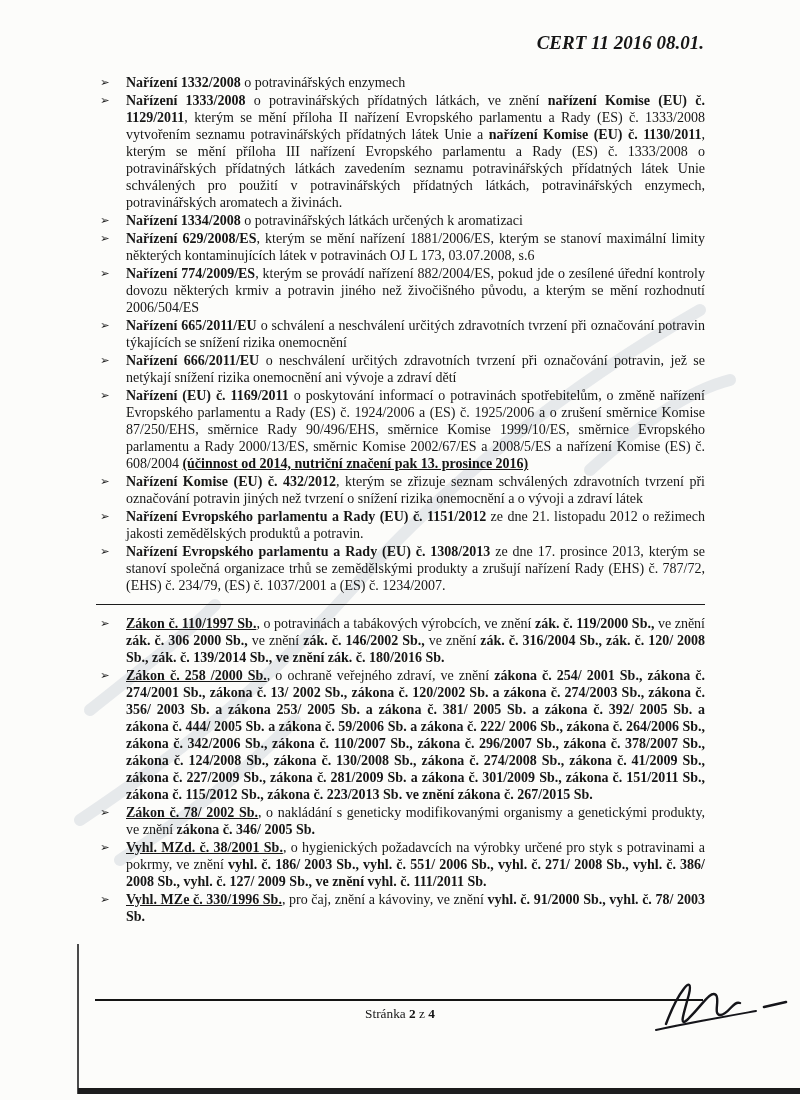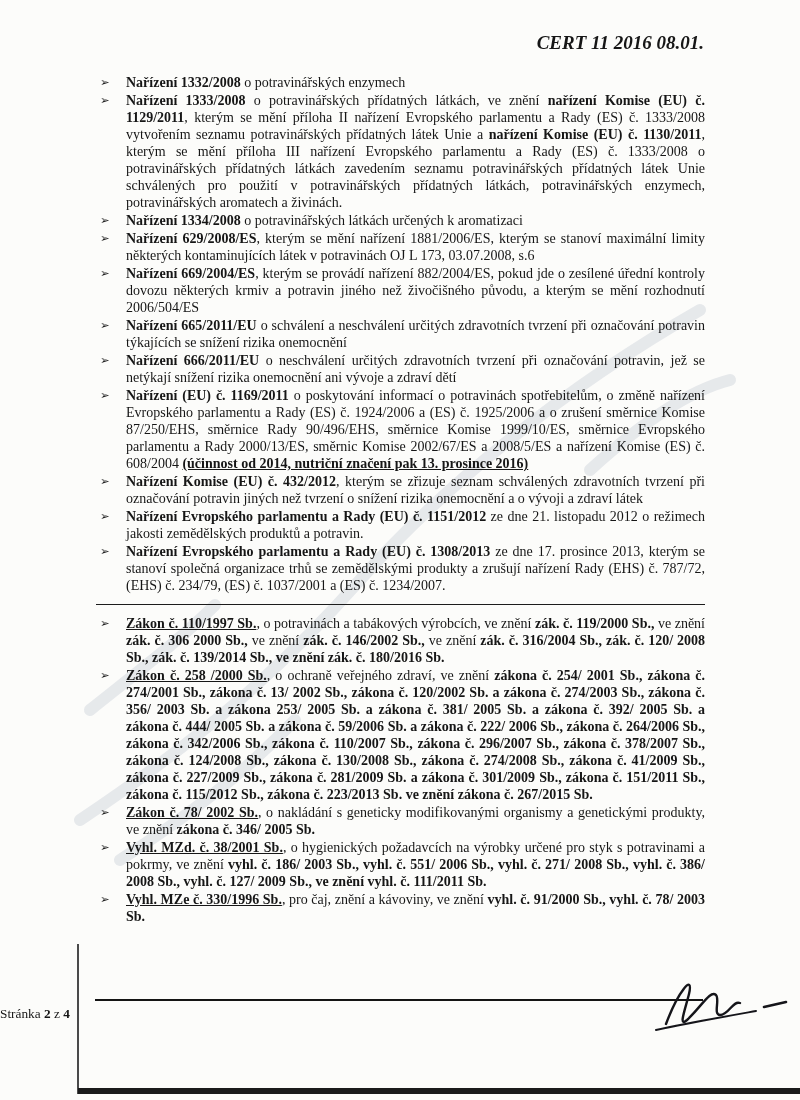--- a/index.html
+++ b/index.html
@@ -19,21 +19,21 @@
     flex:0 0 26px; width:26px; font-size:11.5px; line-height:17px;
     font-family:"DejaVu Sans", sans-serif; color:#1a1a1a;
   }
   .li-body { flex:1; font-size:14px; line-height:17px; text-align:justify; }
   .b { font-weight:700; }
   .u { text-decoration:underline; }
   .divider { border:none; border-top:1.6px solid #1c1c1c; margin:10px 0 10px -4px; }
   .footer-rule { position:absolute; top:999px; left:95px; right:97px; border-top:2px solid #141414; }
   .footer {
     position:absolute; top:1006px; left:0; width:100%;
-    font-size:13.3px;
+    text-align:center; font-size:13.3px;
   }
   .signature { position:absolute; top:962px; right:8px; }
   .watermark { position:absolute; top:240px; left:30px; pointer-events:none; }
   .scan-bar { position:absolute; top:1088px; left:78px; right:0; height:6px; background:#1b1b1b; }
   .scan-left { position:absolute; top:944px; left:77px; width:2px; height:150px; background:#4a4a4a; }
 </style>
 </head>
 <body>
 
 <div class="page">
@@ -62,21 +62,21 @@
         <div class="li">
           <span class="bullet">➢</span>
           <div class="li-body"><span class="b">Nařízení 1334/2008</span><span> o potravinářských látkách určených k aromatizaci</span></div>
         </div>
         <div class="li">
           <span class="bullet">➢</span>
           <div class="li-body"><span class="b">Nařízení 629/2008/ES</span><span>, kterým se mění nařízení 1881/2006/ES, kterým se stanoví maximální limity některých kontaminujících látek v potravinách OJ L 173, 03.07.2008, s.6</span></div>
         </div>
         <div class="li">
           <span class="bullet">➢</span>
-          <div class="li-body"><span class="b">Nařízení 669/2004/ES</span><span>, kterým se provádí nařízení 882/2004/ES, pokud jde o zesílené úřední kontroly dovozu některých krmiv a potravin jiného než živočišného původu, a kterým se mění rozhodnutí 2006/504/ES</span></div>
+          <div class="li-body"><span class="b">Nařízení 774/2009/ES</span><span>, kterým se provádí nařízení 882/2004/ES, pokud jde o zesílené úřední kontroly dovozu některých krmiv a potravin jiného než živočišného původu, a kterým se mění rozhodnutí 2006/504/ES</span></div>
         </div>
         <div class="li">
           <span class="bullet">➢</span>
           <div class="li-body"><span class="b">Nařízení 665/2011/EU</span><span> o schválení a neschválení určitých zdravotních tvrzení při označování potravin týkajících se snížení rizika onemocnění</span></div>
         </div>
         <div class="li">
           <span class="bullet">➢</span>
           <div class="li-body"><span class="b">Nařízení 666/2011/EU</span><span> o neschválení určitých zdravotních tvrzení při označování potravin, jež se netýkají snížení rizika onemocnění ani vývoje a zdraví dětí</span></div>
         </div>
         <div class="li">

